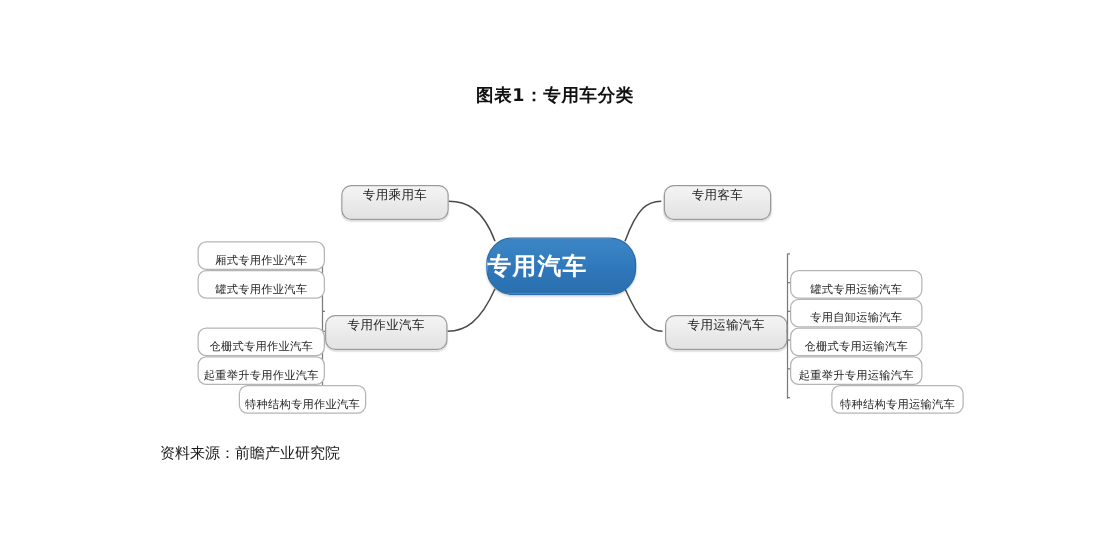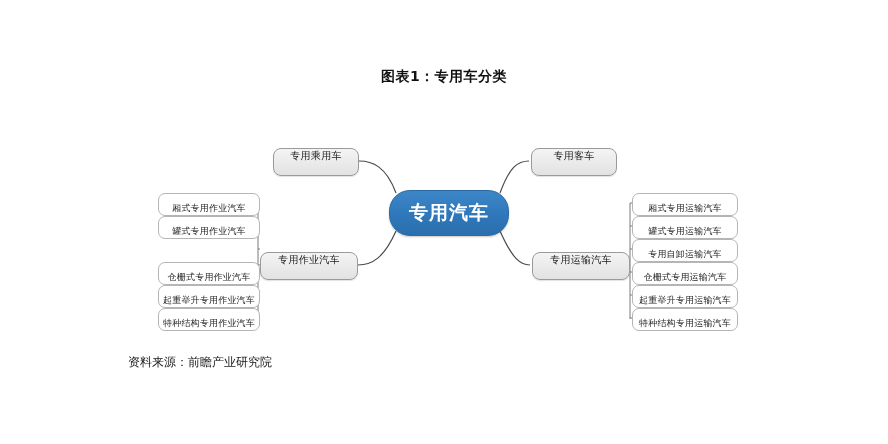--- a/index.html
+++ b/index.html
@@ -62,21 +62,21 @@
     left: 389px;
     top: 190px;
     width: 118px;
     height: 44px;
     background: linear-gradient(180deg, #3d86c6 0%, #2f78bb 52%, #2a6fae 100%);
     border: 1px solid #2a6aa6;
     border-radius: 21px;
     box-shadow: 0 1px 2px rgba(0,0,0,0.22);
     display: flex;
     align-items: center;
-    justify-content: center;
+    justify-content: flex-start;
     color: #ffffff;
     font-size: 19px;
     font-weight: bold;
     letter-spacing: 1px;
     white-space: nowrap;
   }
 
   
   .branch-node {
     position: absolute;
@@ -112,21 +112,21 @@
     letter-spacing: 0.2px;
   }
   .leaf-left  { left: 158px; width: 100px; }
   .leaf-right { left: 632px; width: 104px; }
 
   .lr0 { top: 193px; }
   .lr1 { top: 216px; }
   .lr2 { top: 239px; }
   .lr3 { top: 262px; }
   .lr4 { top: 285px; }
-  .lr5 { top: 308px; }
+  .lr5 { top: 308px; margin-left: 33px; }
 </style>
 </head>
 <body>
 
 <div id="canvas">
 
   <div class="title">图表1：专用车分类</div>
 
   <svg class="links" viewBox="0 0 888 444">
     <g fill="none" stroke="#4a4a4a" stroke-width="1.2">
@@ -181,23 +181,20 @@
   <div class="leaf-node leaf-left lr4">
     <span>起重举升专用作业汽车</span>
   </div>
   <div class="leaf-node leaf-left lr3">
     <span>仓栅式专用作业汽车</span>
   </div>
   <div class="leaf-node leaf-left lr5">
     <span>特种结构专用作业汽车</span>
   </div>
 
-  <div class="leaf-node leaf-right lr0">
-    <span>厢式专用运输汽车</span>
-  </div>
   <div class="leaf-node leaf-right lr1">
     <span>罐式专用运输汽车</span>
   </div>
   <div class="leaf-node leaf-right lr2">
     <span>专用自卸运输汽车</span>
   </div>
   <div class="leaf-node leaf-right lr3">
     <span>仓栅式专用运输汽车</span>
   </div>
   <div class="leaf-node leaf-right lr4">

